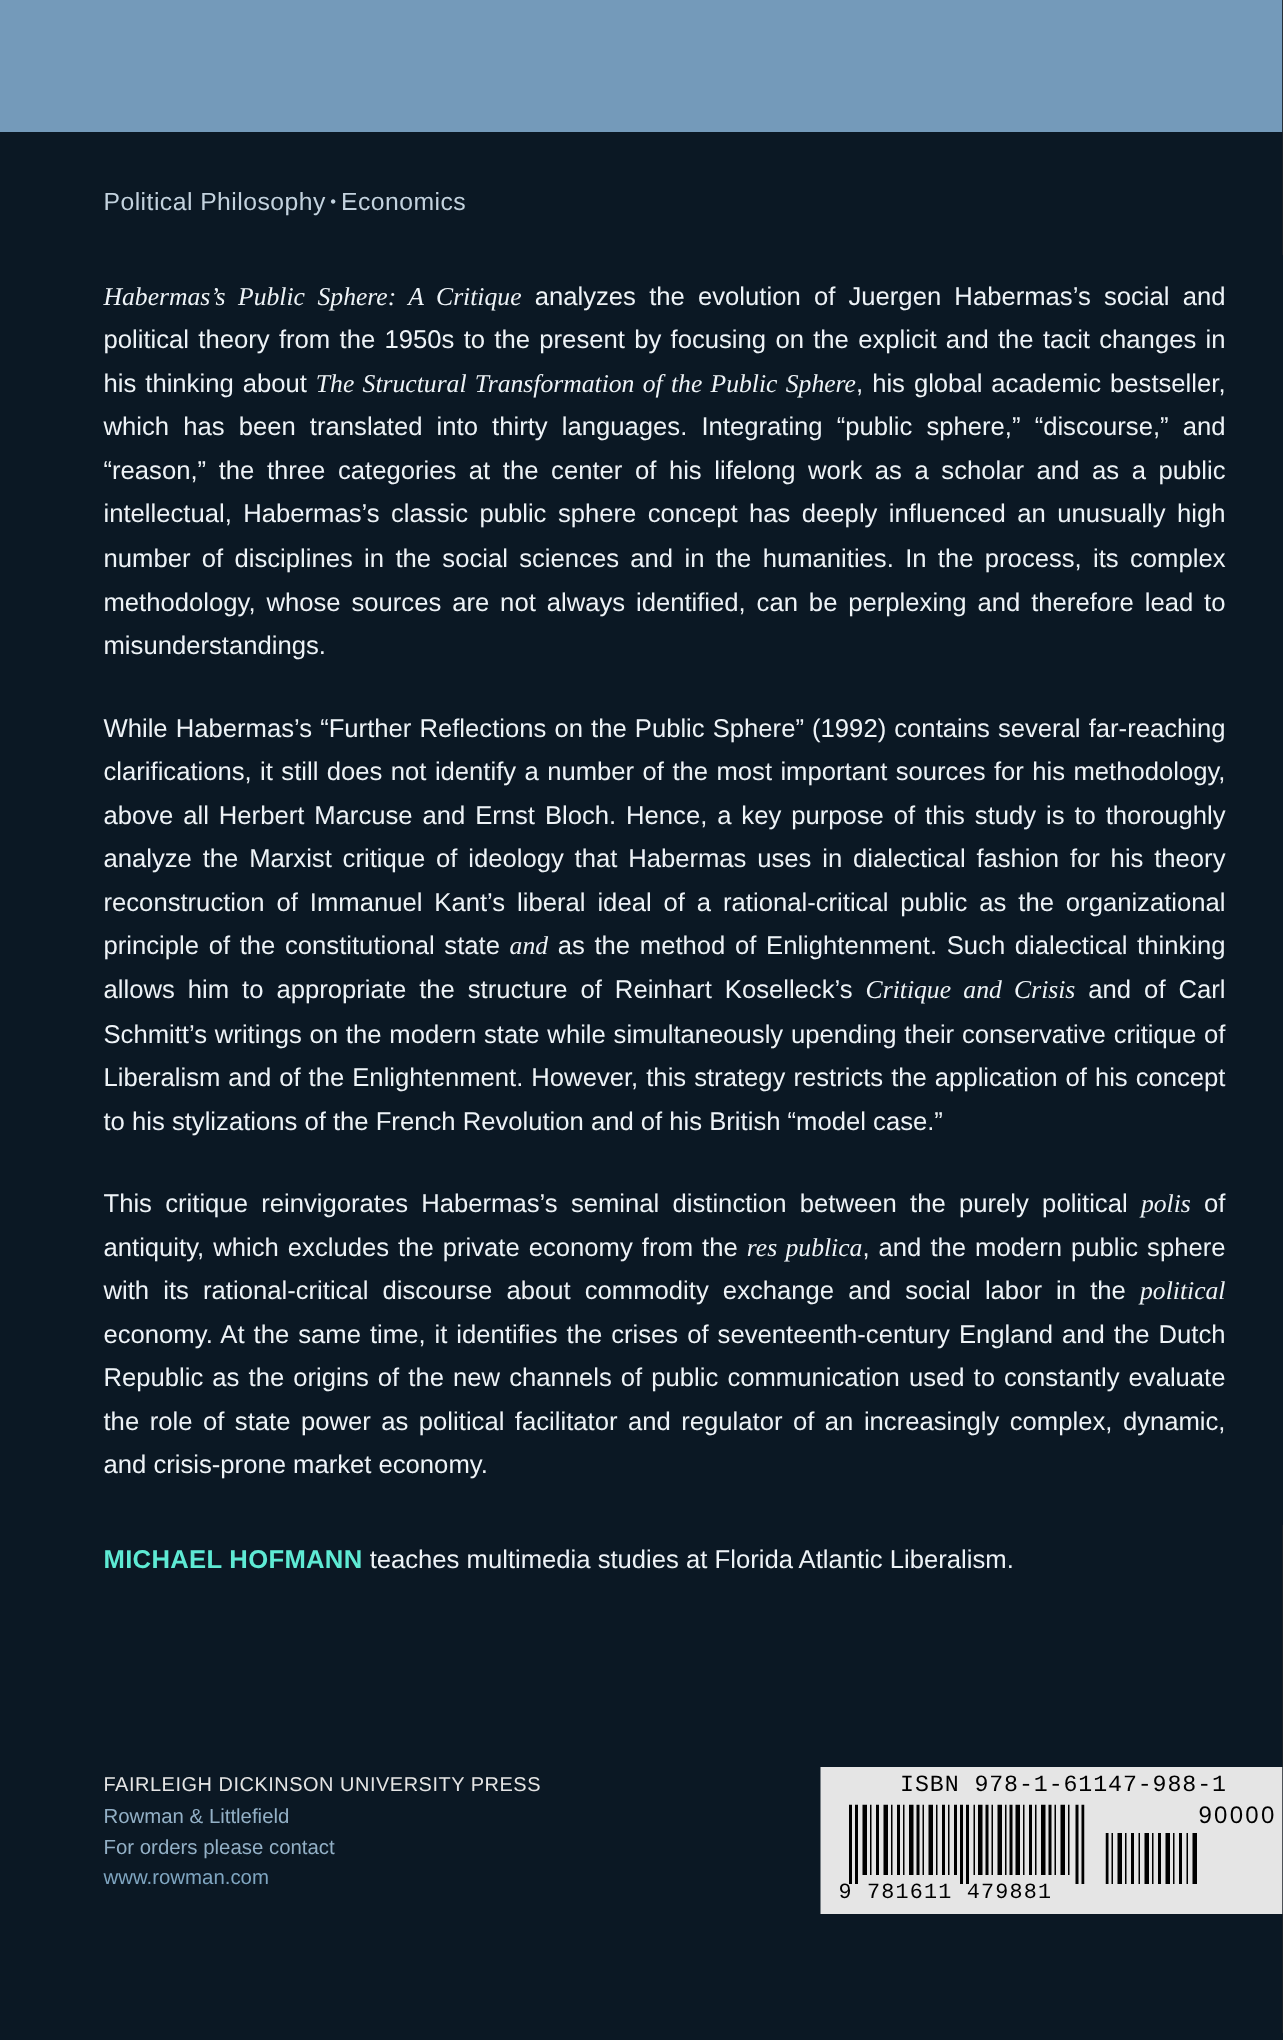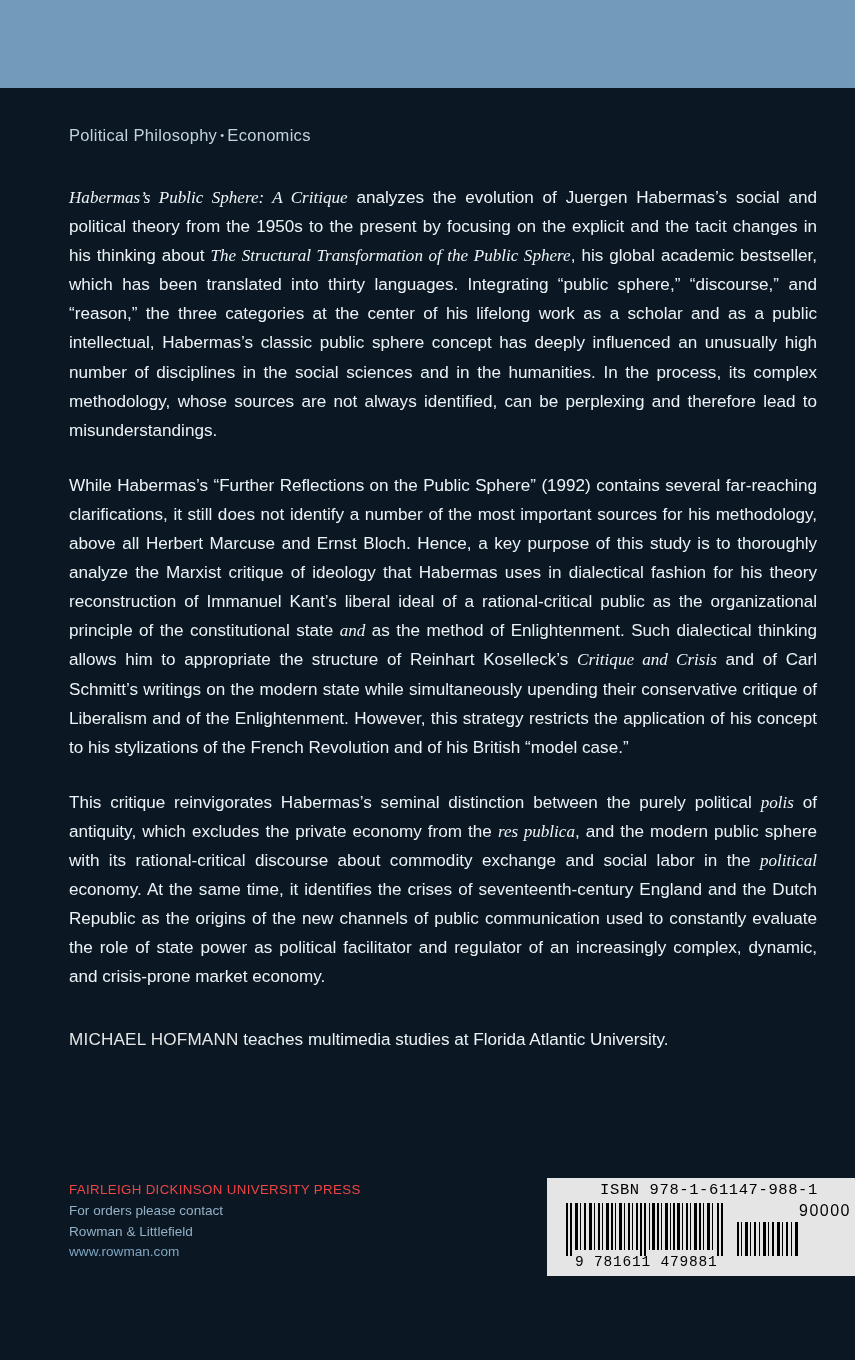--- a/index.html
+++ b/index.html
@@ -60,32 +60,32 @@
     font-style: italic;
     font-family: Liberation Serif, serif;
   }
   .author-note {
     margin-top: 34px;
     color: #eef3f7;
     font-size: 17.1px;
     line-height: 29.1px;
   }
   .author-name {
-    font-weight: normal;
-    color: #e5e5e5;
+    font-weight: bold;
+    color: #5eead4;
     letter-spacing: 0.2px;
   }
   .footer {
     position: absolute;
     left: 69px;
     top: 1180px;
     width: 400px;
   }
   .pub-press {
-    color: #ef4444;
+    color: #e5e5e5;
     font-size: 13.3px;
     letter-spacing: 0.35px;
     line-height: 20.8px;
     white-space: nowrap;
   }
   .pub-line {
     color: #93b0c6;
     font-size: 13.6px;
     line-height: 20.8px;
     white-space: nowrap;
@@ -134,21 +134,21 @@
   .bars-addon {
     position: absolute;
     left: 190px;
     top: 44px;
     height: 34px;
     width: 62px;
   }
   .bars-main svg, .bars-addon svg { display: block; }
   .bc-ean {
     position: absolute;
-    left: 28px;
+    left: 12px;
     top: 76px;
     font-family: "Liberation Mono", monospace;
     font-size: 14.5px;
     letter-spacing: 0.8px;
     color: #000;
     white-space: nowrap;
     text-align: right;
   }
 </style>
 </head>
@@ -168,29 +168,29 @@
 
       <p><i>Habermas’s Public Sphere: A Critique</i><span> analyzes the evolution of Juergen Habermas’s social and political theory from the 1950s to the present by focusing on the explicit and the tacit changes in his thinking about </span><i>The Structural Transformation of the Public Sphere</i><span>, his global academic bestseller, which has been translated into thirty languages. Integrating “public sphere,” “discourse,” and “reason,” the three categories at the center of his lifelong work as a scholar and as a public intellectual, Habermas’s classic public sphere concept has deeply influenced an unusually high number of disciplines in the social sciences and in the humanities. In the process, its complex methodology, whose sources are not always identified, can be perplexing and therefore lead to misunderstandings.</span></p>
 
       <p><span>While Habermas’s “Further Reflections on the Public Sphere” (1992) contains several far-reaching clarifications, it still does not identify a number of the most important sources for his methodology, above all Herbert Marcuse and Ernst Bloch. Hence, a key purpose of this study is to thoroughly analyze the Marxist critique of ideology that Habermas uses in dialectical fashion for his theory reconstruction of Immanuel Kant’s liberal ideal of a rational-critical public as the organizational principle of the constitutional state </span><i>and</i><span> as the method of Enlightenment. Such dialectical thinking allows him to appropriate the structure of Reinhart Koselleck’s </span><i>Critique and Crisis</i><span> and of Carl Schmitt’s writings on the modern state while simultaneously upending their conservative critique of Liberalism and of the Enlightenment. However, this strategy restricts the application of his concept to his stylizations of the French Revolution and of his British “model case.”</span></p>
 
       <p><span>This critique reinvigorates Habermas’s seminal distinction between the purely political </span><i>polis</i><span> of antiquity, which excludes the private economy from the </span><i>res publica</i><span>, and the modern public sphere with its rational-critical discourse about commodity exchange and social labor in the </span><i>political</i><span> economy. At the same time, it identifies the crises of seventeenth-century England and the Dutch Republic as the origins of the new channels of public communication used to constantly evaluate the role of state power as political facilitator and regulator of an increasingly complex, dynamic, and crisis-prone market economy.</span></p>
 
     </div>
 
     <div class="author-note">
-      <span class="author-name">MICHAEL HOFMANN</span><span> teaches multimedia studies at Florida Atlantic University.</span>
+      <span class="author-name">MICHAEL HOFMANN</span><span> teaches multimedia studies at Florida Atlantic Liberalism.</span>
     </div>
 
   </div>
 
   <div class="footer">
     <div class="pub-press">FAIRLEIGH DICKINSON UNIVERSITY PRESS</div>
+    <div class="pub-line">Rowman &amp; Littlefield</div>
     <div class="pub-line">For orders please contact</div>
-    <div class="pub-line">Rowman &amp; Littlefield</div>
     <div class="pub-line url">www.rowman.com</div>
   </div>
 
   <div class="barcode-box">
     <div class="bc-isbn">ISBN 978-1-61147-988-1</div>
     <div class="bc-price">90000</div>
 
     <div class="bars-main">
       <svg width="157" height="53" viewBox="0 0 157 53" xmlns="http://www.w3.org/2000/svg" aria-hidden="true">
         <g fill="#000">

